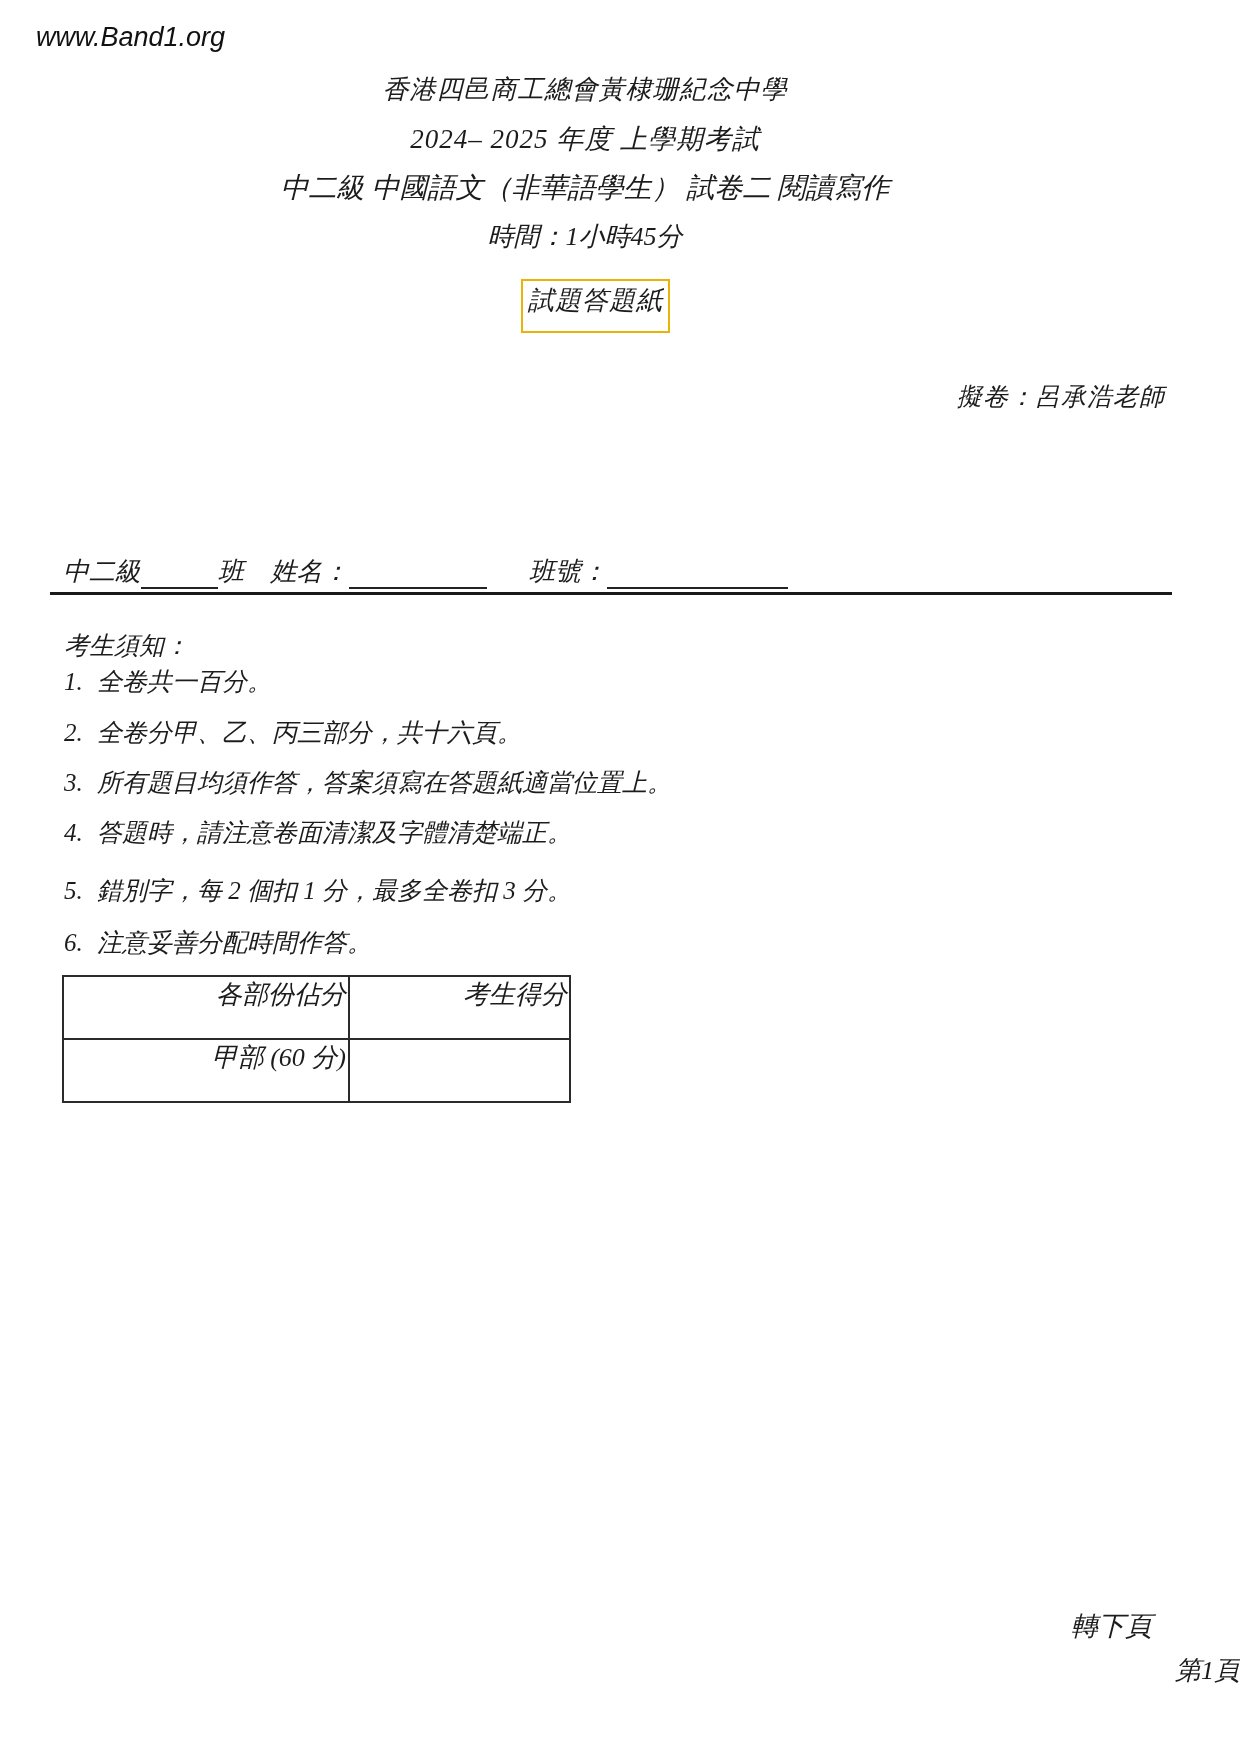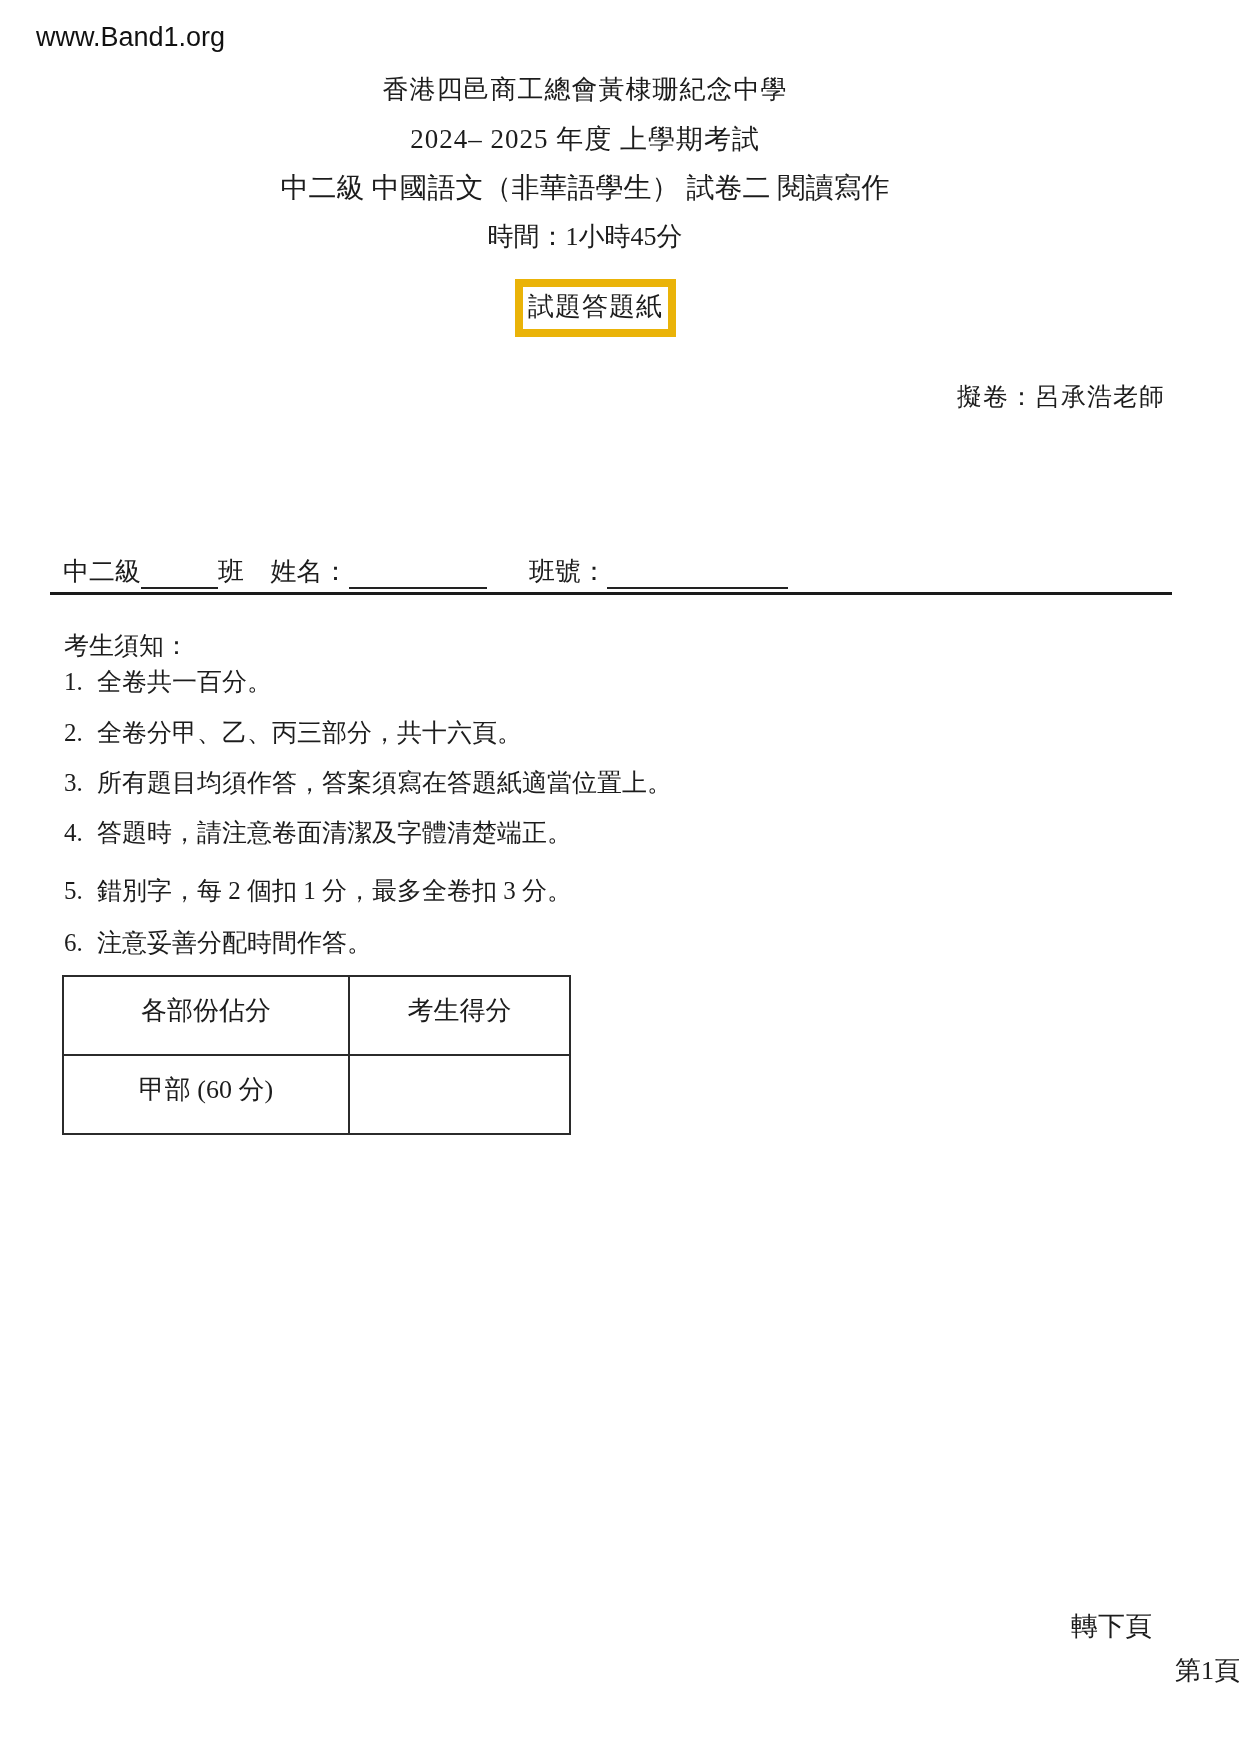--- a/index.html
+++ b/index.html
@@ -1,33 +1,33 @@
 <!DOCTYPE html>
 <html><head>
 <meta charset="utf-8">
 <style>
   html,body{margin:0;padding:0;}
   body{
     width:1240px;height:1754px;position:relative;background:#ffffff;
     color:#1c1c1c;font-family:"Liberation Serif","DejaVu Serif",serif;
     overflow:hidden;
   }
-  .abs{position:absolute;}
+  .abs{position:absolute;font-style:italic;}
   .watermark{
     left:36px;top:22px;font-family:"Liberation Sans","DejaVu Sans",sans-serif;
     font-size:27px;color:#111;
   }
   .center-col{left:50px;width:1070px;text-align:center;}
   .school{top:72px;font-size:26px;letter-spacing:1px;}
   .session{top:121px;font-size:27px;letter-spacing:1px;}
   .paper-title{top:169px;font-size:28px;}
   .time-allowed{top:219px;font-size:26px;}
   .box-row{top:279px;}
   .title-box{
-    display:inline-block;border:8px solid #eab308;padding:2px 5px 5px 5px;
+    display:inline-block;border:2px solid #eab308;padding:2px 5px 13px 5px;
     font-size:26px;letter-spacing:1px;margin-left:21px;
   }
   .setter{left:50px;top:380px;width:1115px;text-align:right;font-size:25px;letter-spacing:1px;}
   .student-row{left:63px;top:554px;font-size:26px;white-space:nowrap;}
   .blank{
     display:inline-block;height:30px;border-bottom:2px solid #222;
     vertical-align:bottom;
   }
   .blank-class{width:77px;}
   .blank-name{width:138px;}
@@ -41,21 +41,21 @@
   .notice-heading{left:64px;top:629px;font-size:25px;}
   .notice-item{left:64px;font-size:25px;white-space:nowrap;}
   .notice-item .num{display:inline-block;width:33px;}
   .ni-0{top:665px;} .ni-1{top:716px;} .ni-2{top:766px;}
   .ni-3{top:816px;} .ni-4{top:874px;} .ni-5{top:926px;}
   table.score{
     left:62px;top:975px;border-collapse:collapse;table-layout:fixed;
   }
   table.score td{
     border:2px solid #2b2b2b;height:61px;vertical-align:top;
-    text-align:center;padding:16px 2px 0 2px;font-size:26px;
+    text-align:right;padding:0 2px 0 2px;font-size:26px;
   }
   td.col-label{width:280px;}
   td.col-score{width:215px;}
   .next-page{left:37px;top:1608px;width:1115px;text-align:right;font-size:27px;}
   .page-num{left:0;top:1653px;width:1240px;text-align:right;font-size:26px;}
 </style>
 </head>
 <body>
 
 <div class="abs watermark">www.Band1.org</div>

